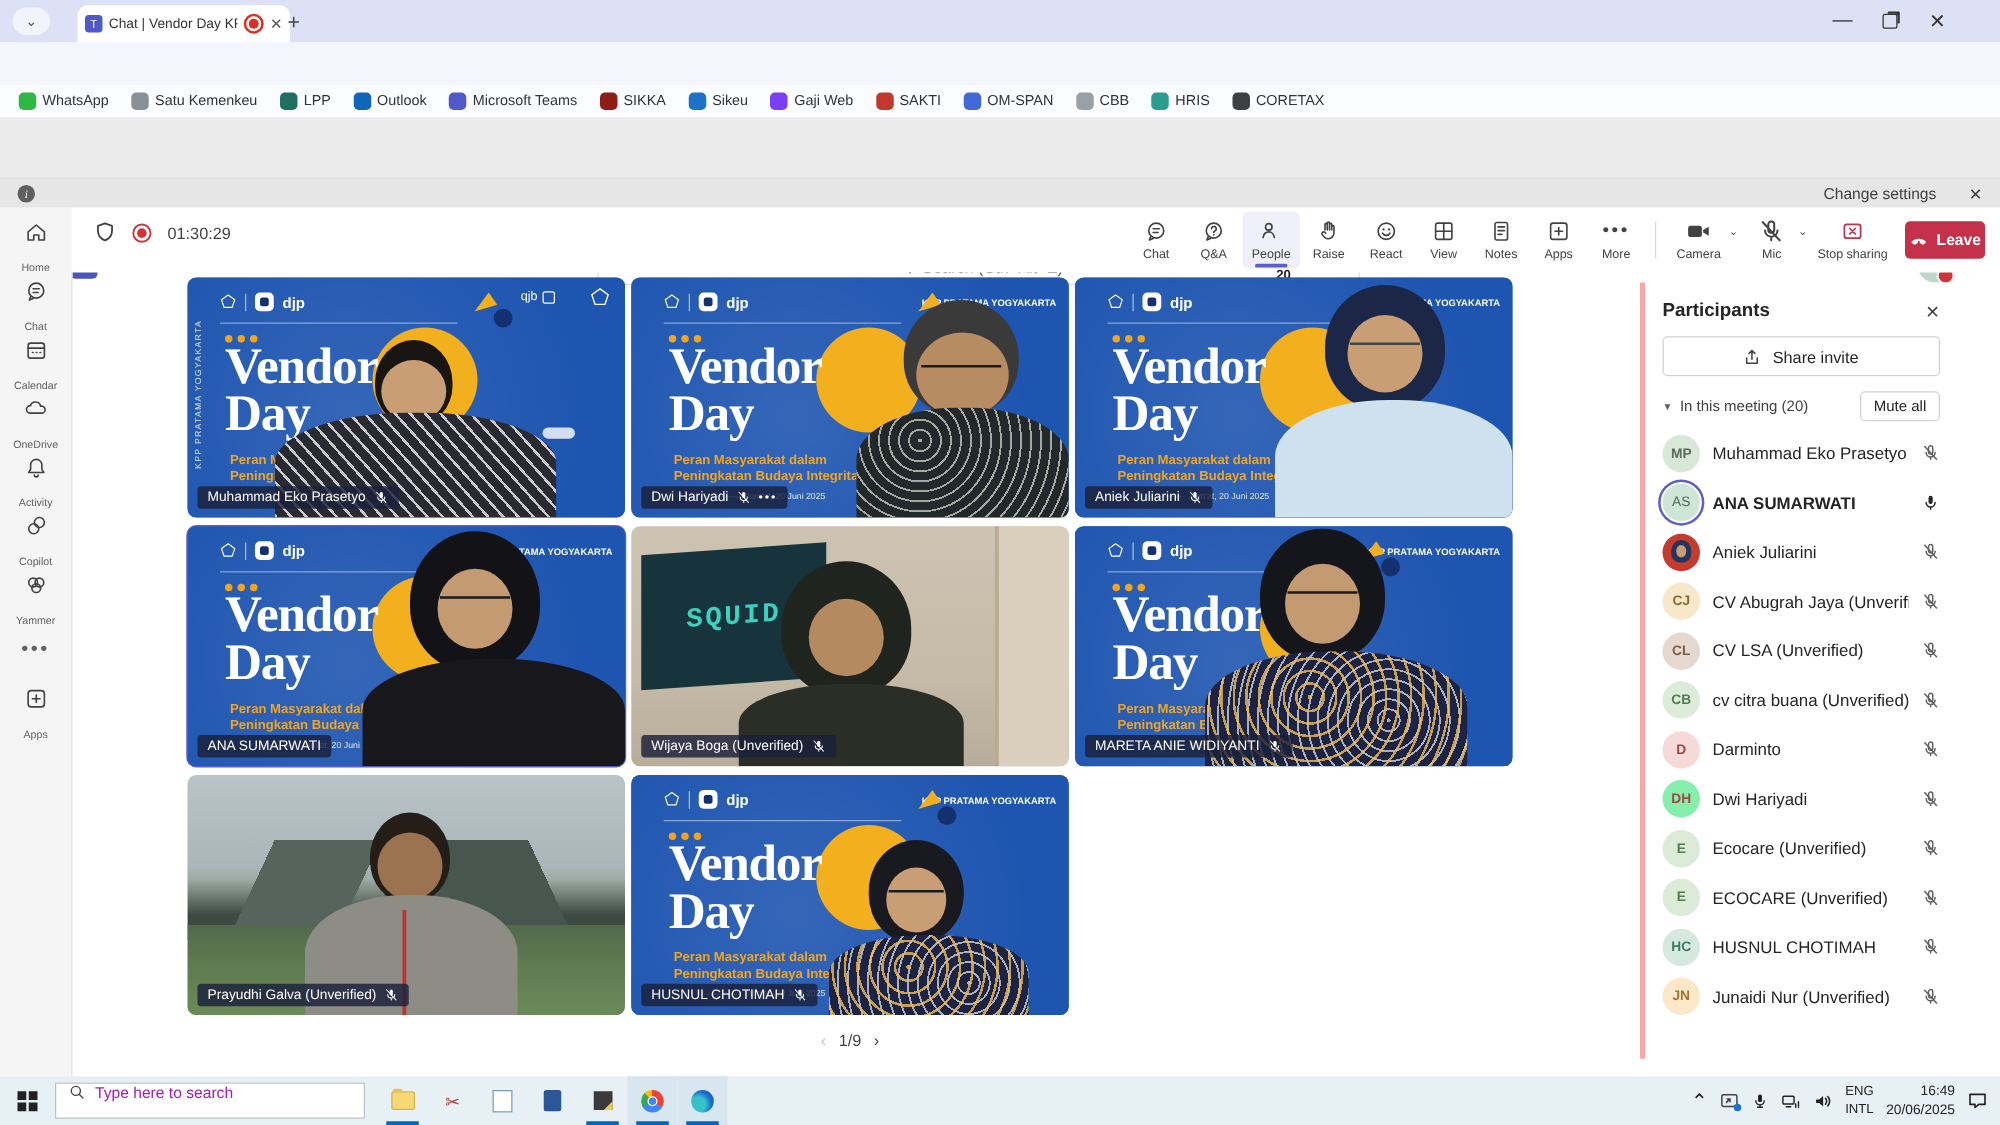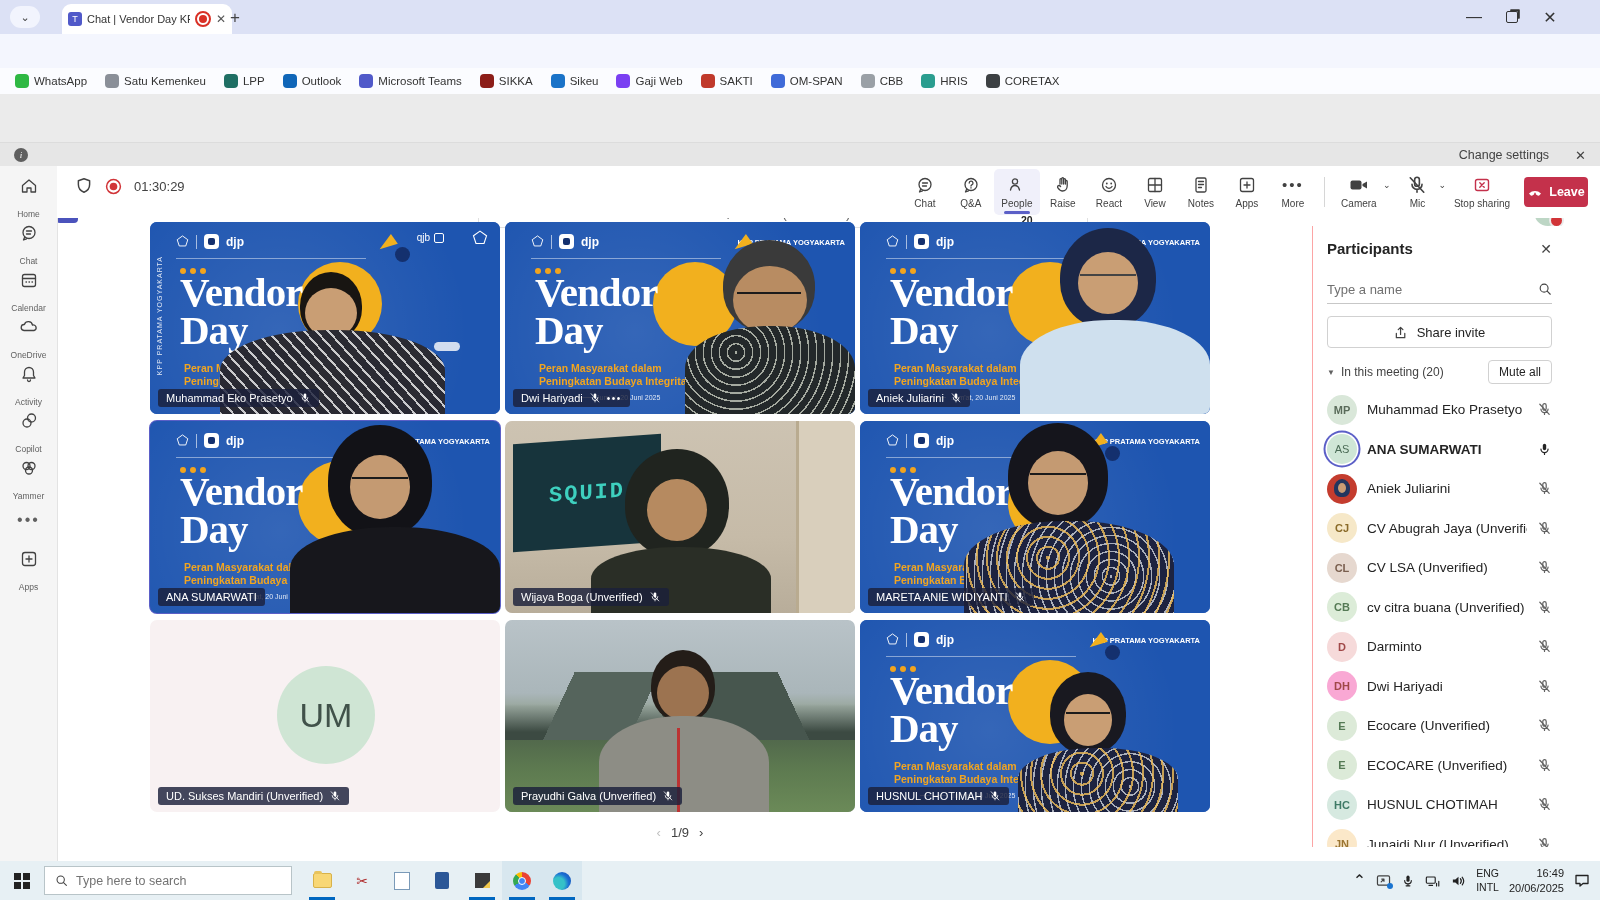--- a/index.html
+++ b/index.html
@@ -148,21 +148,21 @@
   #mr1{top:52px;height:80px;background:
     linear-gradient(115deg,transparent 18%,#55645c 18% 40%,transparent 40%),
     linear-gradient(245deg,transparent 20%,#47564e 20% 55%,transparent 55%),
     linear-gradient(180deg,transparent 40%,#3c4a42 75%);}
   #mr2{top:120px;height:72px;background:linear-gradient(180deg,#52694c 0%,#5d7a50 40%,#6b8a58 100%);}
 
   #pagi{left:640px;top:822px;width:80px;height:20px;display:flex;align-items:center;justify-content:center;gap:10px;font-size:13px;color:#424242;}
   #pagi .pprev{color:#c0c0c0;} #pagi .pnext{color:#424242;}
 
   
-  #panel{left:1312px;top:226px;width:254px;height:621px;background:#fff;border-left:1px solid #fca5a5;padding:0 14px;box-sizing:border-box;overflow:hidden;}
+  #panel{left:1312px;top:226px;width:254px;height:621px;background:#fff;border-left:4px solid #fca5a5;padding:0 14px;box-sizing:border-box;overflow:hidden;}
   #ptitle{display:flex;align-items:center;justify-content:space-between;margin-top:14px;font-size:15px;font-weight:bold;}
   #ptitle .px{font-weight:normal;color:#424242;font-size:14px;}
   #psearch{margin-top:18px;height:28px;border-bottom:1px solid #c7c7c7;display:flex;align-items:center;justify-content:space-between;color:#707070;font-size:13px;}
   #pinvite{margin-top:12px;height:30px;border:1px solid #d1d1d1;border-radius:4px;display:flex;align-items:center;justify-content:center;gap:8px;font-size:13px;color:#242424;}
   #psect{margin-top:12px;display:flex;align-items:center;font-size:12px;color:#424242;}
   #psect .caret{font-size:8px;margin-right:6px;color:#616161;}
   #psect .spacer{flex:1;}
   #muteall{border:1px solid #d1d1d1;border-radius:4px;padding:4px 10px;font-size:12px;color:#242424;background:#fff;}
   .prow{height:39.5px;display:flex;align-items:center;gap:10px;}
   .pav{width:30px;height:30px;border-radius:50%;flex:none;display:flex;align-items:center;justify-content:center;
@@ -172,22 +172,22 @@
   .pmic{flex:none;color:#616161;}
   .aniek-av{background:#c43c2e;overflow:hidden;}
   .aniek-av::before{content:"";position:absolute;left:7px;top:5px;width:16px;height:18px;border-radius:50% 50% 40% 40%;background:#23355e;}
   .aniek-av::after{content:"";position:absolute;left:11px;top:9px;width:8px;height:10px;border-radius:50%;background:#c99c74;}
 
   
   #taskbar{left:0;top:861px;width:1600px;height:39px;background:#e7f0f4;display:flex;align-items:center;}
   #start{width:44px;height:39px;display:flex;align-items:center;justify-content:center;}
   .winlogo{width:16px;height:16px;display:grid;grid-template-columns:7px 7px;grid-template-rows:7px 7px;gap:2px;}
   .winlogo b{background:#222;}
-  #tsearchbox{width:248px;height:29px;background:#fff;border:1px solid #b8c4c8;display:flex;align-items:center;gap:8px;
-    padding:0 10px;font-size:12.5px;color:#737373;box-sizing:border-box;}
+  #tsearchbox{width:248px;height:29px;background:#fff;border:1px solid #b8c4c8;display:flex;gap:8px;
+    padding:0 10px;font-size:12.5px;color:#a21caf;box-sizing:border-box;}
   .tbicons{display:flex;height:39px;margin-left:10px;}
   .tbi{width:40px;height:39px;display:flex;align-items:center;justify-content:center;position:relative;}
   .tbi.open::after{content:"";position:absolute;left:7px;right:7px;bottom:0;height:3px;background:#0067c0;}
   .tbi.active{background:#d8e7ef;}
   #tray{margin-left:auto;display:flex;align-items:center;gap:10px;padding-right:10px;height:39px;}
   #tray .txt2{font-size:10.5px;color:#222;line-height:1.25;text-align:center;}
   #clock{font-size:11px;color:#222;text-align:right;line-height:1.3;}
   .trayic{color:#222;}
   .folder{width:17px;height:13px;background:#f8d775;border-radius:2px;position:relative;border:1px solid #d8b24a;}
   .folder::before{content:"";position:absolute;left:0;top:-3px;width:8px;height:3px;background:#e8c35c;border-radius:2px 2px 0 0;}
@@ -771,32 +771,20 @@
       </div>
       <div class="chip">
           <span>MARETA ANIE WIDIYANTI</span>
         <svg width="12" height="12" viewBox="0 0 16 16">
             <rect x="6.3" y="2" width="3.4" height="6.6" rx="1.7" fill="#fff"></rect>
             <path d="M4.2 7.5a3.8 3.8 0 0 0 7.6 0M8 11.2v2M3 2.4l10 10.8" stroke="#fff" fill="none" stroke-width="1.1" stroke-linecap="round"></path>
           </svg>
         </div>
     </div>
 
-    <div class="tile" id="tile-um">
-      <div id="um-circ">
-          <span>UM</span>
-        </div>
-      <div class="chip">
-          <span>UD. Sukses Mandiri (Unverified)</span>
-        <svg width="12" height="12" viewBox="0 0 16 16">
-            <rect x="6.3" y="2" width="3.4" height="6.6" rx="1.7" fill="#fff"></rect>
-            <path d="M4.2 7.5a3.8 3.8 0 0 0 7.6 0M8 11.2v2M3 2.4l10 10.8" stroke="#fff" fill="none" stroke-width="1.1" stroke-linecap="round"></path>
-          </svg>
-        </div>
-    </div>
 
     <div class="tile" id="tile-mtn">
       <div class="mrange" id="mr1"></div>
       <div class="mrange" id="mr2"></div>
       <div class="pers">
         <div class="head" style="left:146px;top:30px;width:64px;height:72px;background:#241d18;"></div>
         <div class="face" style="left:152px;top:46px;width:52px;height:54px;background:#9c7350;"></div>
         <div class="body" style="left:94px;top:96px;width:170px;height:96px;background:#8d8d85;"></div>
         <div class="abs" style="left:172px;top:108px;width:3px;height:84px;background:#b33;z-index:4"></div>
       </div>
@@ -863,27 +851,20 @@
     <span class="pprev">‹</span>
     <span>1/9</span>
     <span class="pnext">›</span>
   </div>
 
   <div class="abs" id="panel">
     <div id="ptitle">
       <span>Participants</span>
       <span class="px">✕</span>
     </div>
-    <div id="psearch">
-      <span>Type a name</span>
-      <svg width="14" height="14" viewBox="0 0 16 16">
-          <circle class="ic" cx="7" cy="7" r="4.5"></circle>
-          <path class="ic" d="M10.5 10.5L14 14"></path>
-        </svg>
-    </div>
     <div id="pinvite">
       <svg width="15" height="15" viewBox="0 0 16 16">
           <path class="ic" d="M2.5 9v4.5h9V9M7 10V2.5M4.5 5L7 2.5 9.5 5"></path>
         </svg>
       <span>Share invite</span>
     </div>
     <div id="psect">
       <span class="caret">▼</span>
       <span>In this meeting (20)</span>
       <span class="spacer"></span>
@@ -952,21 +933,21 @@
         <span class="pav" style="background: rgb(246, 218, 218);">
             <span style="color: rgb(160, 72, 72);">D</span>
           </span>
         <span class="pname">Darminto</span>
         <svg class="pmic" width="15" height="15" viewBox="0 0 16 16">
             <rect class="ic" x="6.2" y="1.8" width="3.6" height="7" rx="1.8" style="stroke:#616161"></rect>
             <path class="ic" style="stroke:#616161" d="M4.2 7.5a3.8 3.8 0 0 0 7.6 0M8 11.3v2M3 2.4l10 10.8"></path>
           </svg>
       </div>
       <div class="prow">
-        <span class="pav" style="background: #f9a8d4; text-align: right;">
+        <span class="pav" style="background: #86efac; text-align: right;">
             <span style="color: rgb(160, 72, 72);">DH</span>
           </span>
         <span class="pname">Dwi Hariyadi</span>
         <svg class="pmic" width="15" height="15" viewBox="0 0 16 16">
             <rect class="ic" x="6.2" y="1.8" width="3.6" height="7" rx="1.8" style="stroke:#616161"></rect>
             <path class="ic" style="stroke:#616161" d="M4.2 7.5a3.8 3.8 0 0 0 7.6 0M8 11.3v2M3 2.4l10 10.8"></path>
           </svg>
       </div>
       <div class="prow">
         <span class="pav" style="background: rgb(220, 234, 216);">

